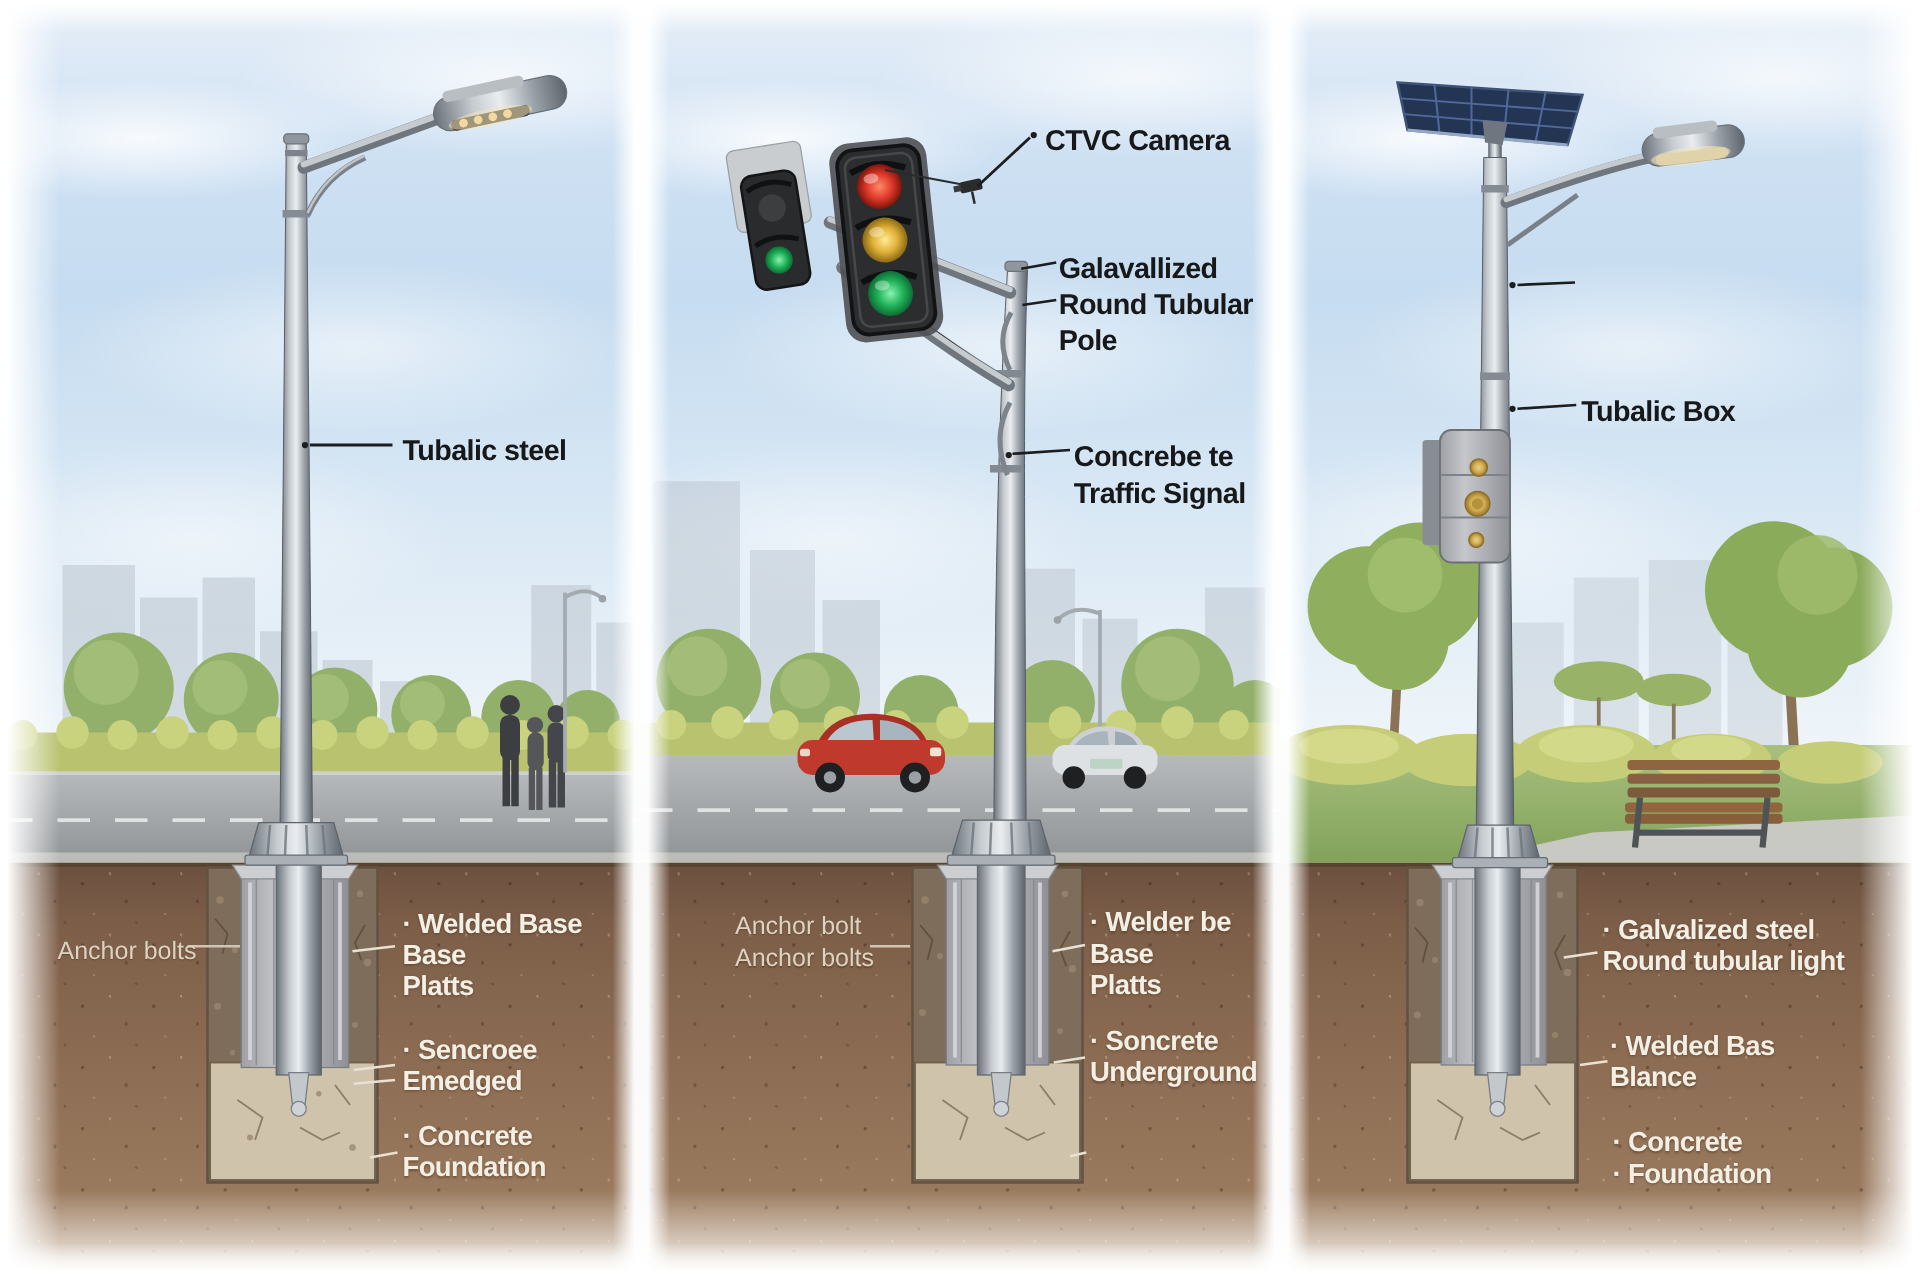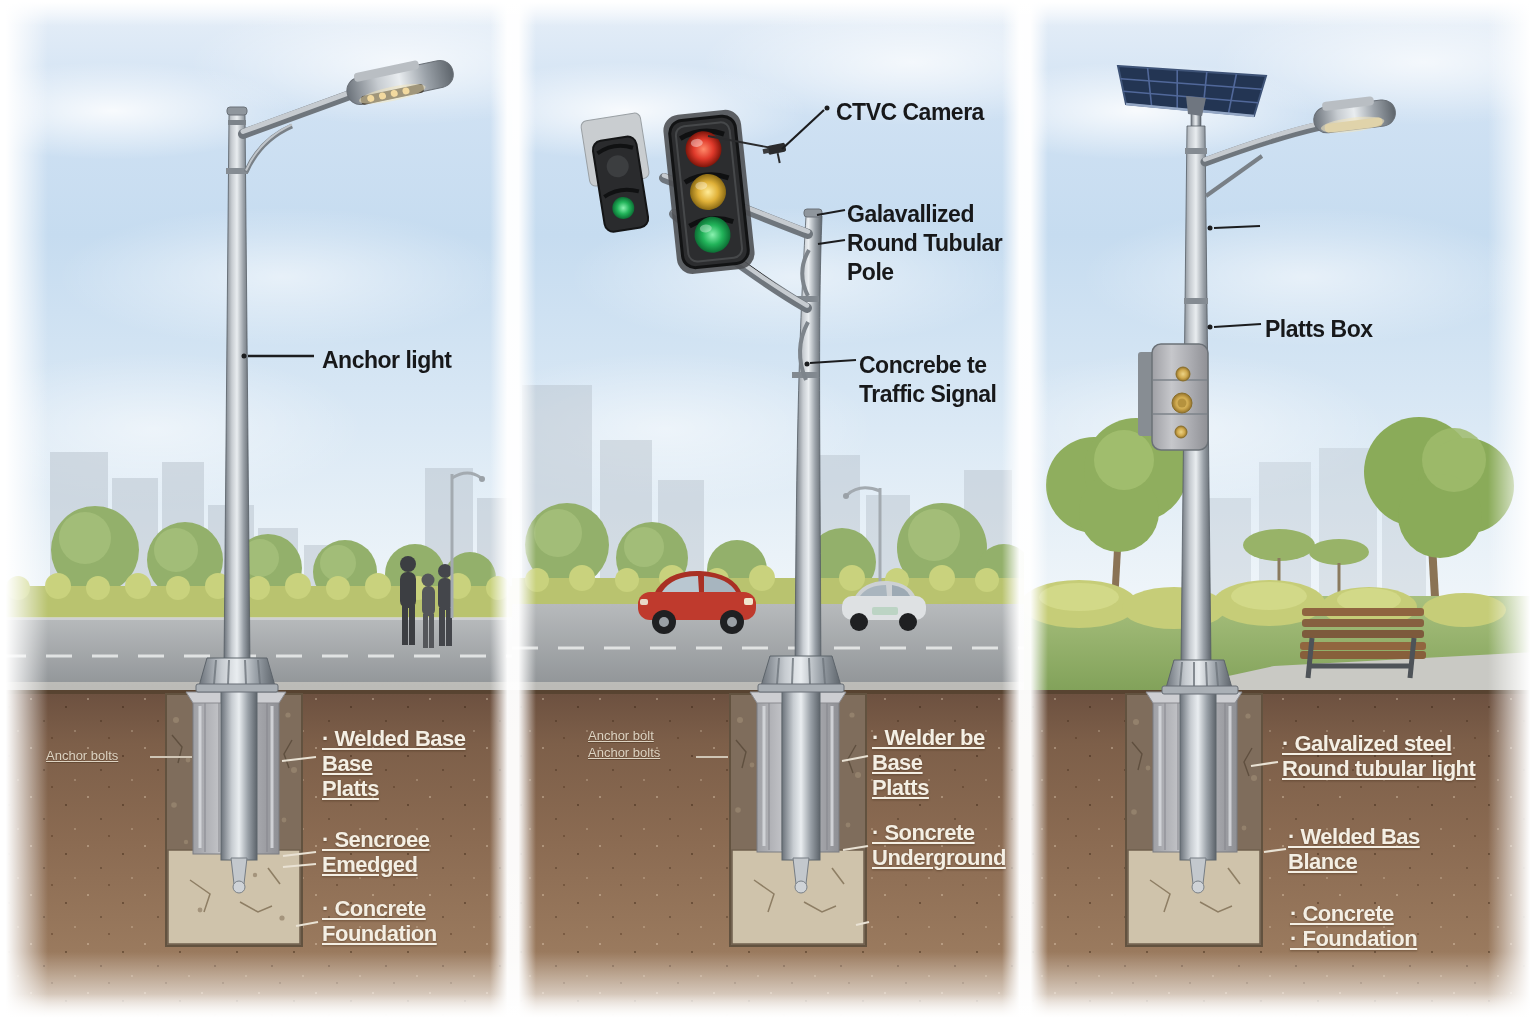--- a/index.html
+++ b/index.html
@@ -22,23 +22,23 @@
       radial-gradient(2.6px 2.6px at 44px 27px, rgba(46,26,10,.3) 55%, transparent 56%),
       radial-gradient(1.6px 1.6px at 18px 37px, rgba(255,238,214,.22) 55%, transparent 56%),
       radial-gradient(2px 2px at 52px 44px, rgba(70,42,20,.35) 55%, transparent 56%),
       linear-gradient(180deg,#6d5140 0%,#7d5f49 15%,#8b6b52 45%,#9a7a5e 78%,#a98a6c 100%);
     background-size:57px 49px,57px 49px,57px 49px,57px 49px,57px 49px,100% 100%;}
   .ground::after{content:'';position:absolute;left:0;right:0;bottom:0;height:72px;
     background:linear-gradient(180deg,transparent,rgba(255,255,255,.95));}
   .scene{position:absolute;left:0;top:0;}
   .lbl{position:absolute;white-space:pre-line;font-weight:700;letter-spacing:-.5px;}
   .lbl.black{color:#17181a;font-size:23px;line-height:1.26;}
-  .lbl.white{color:#f4efe4;font-size:22px;line-height:1.14;text-shadow:0 1px 2px rgba(60,38,18,.45);text-decoration:underline;}
-  .lbl.soil{color:#ddd3c2;font-size:13px;font-weight:400;line-height:1.3;letter-spacing:0;
-    text-shadow:0 1px 1px rgba(60,38,18,.4);text-decoration:underline;}
+  .lbl.white{color:#f4efe4;font-size:22px;line-height:1.14;text-shadow:0 1px 2px rgba(60,38,18,.45);}
+  .lbl.soil{color:#ddd3c2;font-size:20px;font-weight:400;line-height:1.3;letter-spacing:0;
+    text-shadow:0 1px 1px rgba(60,38,18,.4);}
   .gap{position:absolute;top:0;bottom:0;width:46px;z-index:40;pointer-events:none;
     background:linear-gradient(90deg,rgba(255,255,255,0),rgba(255,255,255,.97) 38%,rgba(255,255,255,.97) 62%,rgba(255,255,255,0));}
   .edge{position:absolute;z-index:41;pointer-events:none;}
   .edge-l{left:0;top:0;bottom:0;width:48px;background:linear-gradient(90deg,#fff 12%,rgba(255,255,255,0));}
   .edge-r{right:0;top:0;bottom:0;width:48px;background:linear-gradient(270deg,#fff 12%,rgba(255,255,255,0));}
   .edge-t{left:0;right:0;top:0;height:26px;background:linear-gradient(180deg,#fff 8%,rgba(255,255,255,0));}
   .edge-b{left:0;right:0;bottom:0;height:30px;background:linear-gradient(0deg,#fff 20%,rgba(255,255,255,0));}
 </style>
 </head>
 <body>
@@ -237,21 +237,21 @@
         <line x1="248" y1="356" x2="314" y2="356" stroke="#1c1d1f" stroke-width="2.4"></line>
         <line x1="150" y1="757" x2="192" y2="757" stroke="#cfc5b5" stroke-width="2"></line>
         <g stroke="#e9e2d4" stroke-width="2.2">
           <line x1="282" y1="761" x2="316" y2="757"></line>
           <line x1="283" y1="856" x2="316" y2="852"></line>
             <line x1="283" y1="867" x2="316" y2="864"></line>
           <line x1="296" y1="926" x2="318" y2="922"></line>
           </g>
       </g>
     </svg>
-    <div class="lbl black" style="left:322px;top:346px">Anchor light</div>
+    <div class="lbl black" style="left:322px;top:346px">Tubalic steel</div>
     <div class="lbl soil" style="left:46px;top:748px">Anchor bolts</div>
     <div class="lbl white" style="left:322px;top:726px">· Welded Base
 Base
 Platts</div>
     <div class="lbl white" style="left:322px;top:827px">· Sencroee
 Emedged</div>
     <div class="lbl white" style="left:322px;top:896px">· Concrete
 Foundation</div>
   </section>
 
@@ -665,21 +665,21 @@
         <circle cx="186" cy="228" r="2.5" fill="#1c1d1f"></circle>
         <line x1="190" y1="228" x2="236" y2="226" stroke="#1c1d1f" stroke-width="2.2"></line>
         <circle cx="186" cy="327" r="2.5" fill="#1c1d1f"></circle>
         <line x1="190" y1="327" x2="237" y2="324" stroke="#1c1d1f" stroke-width="2.2"></line>
         <g stroke="#e9e2d4" stroke-width="2.2">
           <line x1="227" y1="766" x2="254" y2="762"></line>
           <line x1="240" y1="852" x2="262" y2="849"></line>
           </g>
       </g>
     </svg>
-    <div class="lbl black" style="left:241px;top:315px">Platts Box</div>
+    <div class="lbl black" style="left:241px;top:315px">Tubalic Box</div>
     <div class="lbl white" style="left:264px;top:824px">· Welded Bas
 Blance</div>
     <div class="lbl white" style="left:258px;top:731px">· Galvalized steel
 Round tubular light</div>
     <div class="lbl white" style="left:266px;top:901px">· Concrete
 · Foundation</div>
   </section>
 
   <div class="gap" style="left:490px"></div>
   <div class="gap" style="left:1002px"></div>

